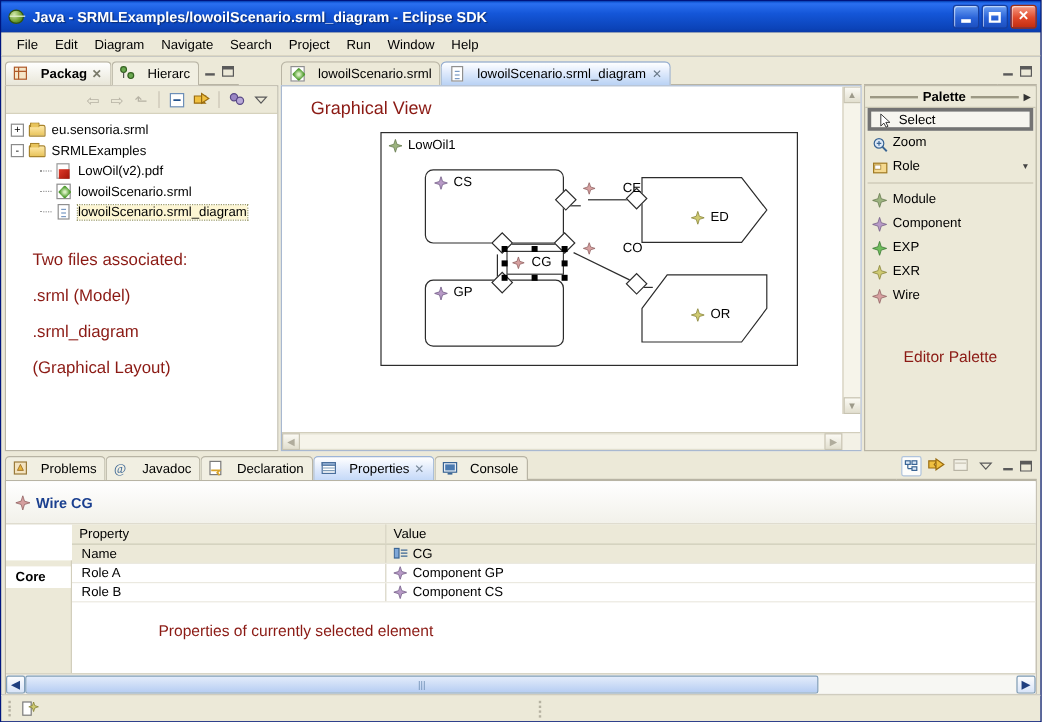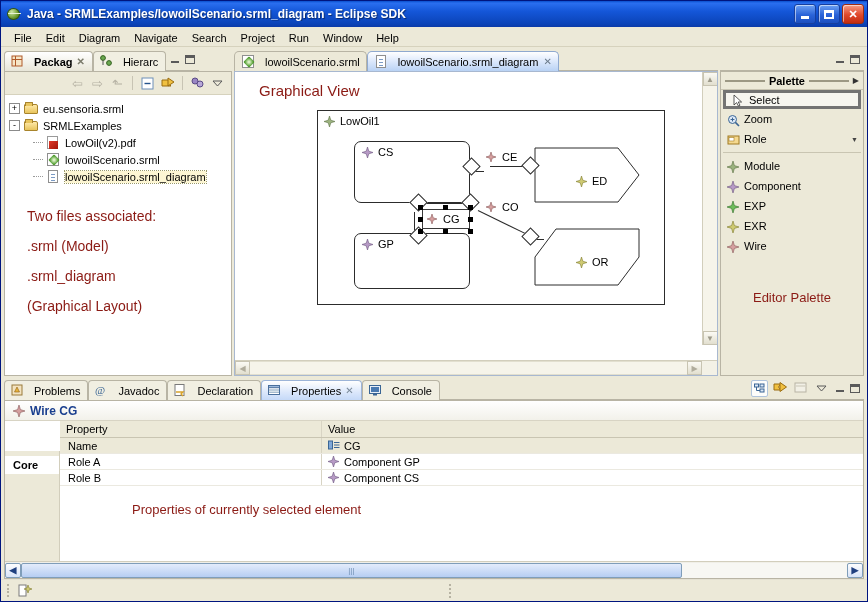--- a/index.html
+++ b/index.html
@@ -217,21 +217,21 @@
   }
   .rnode > .node-label { position: absolute; left: 7px; top: 4px; }
   .pent { position: absolute; }
   .pent svg { display: block; }
   .pent > .node-label { position: absolute; left: 42px; top: 28px; }
   .diamond {
     position: absolute; width: 13px; height: 13px; background: #fff;
     border: 1px solid #2c2c2c; transform: rotate(45deg);
   }
   .edge { position: absolute; background: #2c2c2c; }
-  .elabel { position: absolute; display: flex; align-items: center; gap: 5px; font-size: 11px; }
+  .elabel { position: absolute; display: flex; align-items: center; gap: 22px; font-size: 11px; }
   .cg-sel {
     position: absolute; border: 1px solid #3a3a3a; background: #fff;
   }
   .handle { position: absolute; width: 5px; height: 5px; background: #000; }
 
   .hscroll {
     flex: 0 0 15px; display: flex; align-items: center;
     background: #f3f1e6; border-top: 1px solid #d2cebc;
   }
   .sbtn {
@@ -275,21 +275,21 @@
   .pal-annot { color: #8b1a14; font-size: 13px; text-align: center; padding-top: 34px; }
 
   
   .lower { flex: 1 1 auto; display: flex; flex-direction: column; min-height: 0; margin-top: 3px; }
   .prop-body {
     flex: 1 1 auto; border: 1px solid #b8b4a4; background: #fff;
     display: flex; flex-direction: column; min-height: 0;
   }
   .prop-title {
     display: flex; align-items: center; gap: 6px;
-    height: 20px; padding-left: 8px;
+    height: 36px; padding-left: 8px;
     background: linear-gradient(180deg,#ffffff,#f2f1ea);
     border-bottom: 1px solid #d8d4c4;
     color: #1a3f8f; font-weight: bold; font-size: 12px;
     flex: 0 0 auto;
   }
   .prop-main { flex: 1 1 auto; display: flex; min-height: 0; }
   .prop-tabs { flex: 0 0 55px; background: #ece9d8; border-right: 1px solid #d2cebc; padding-top: 5px; margin-top: 30px; }
   .prop-tab {
     font-weight: bold; font-size: 11px; padding: 3px 0 3px 8px;
     background: #fff; color: #000;

